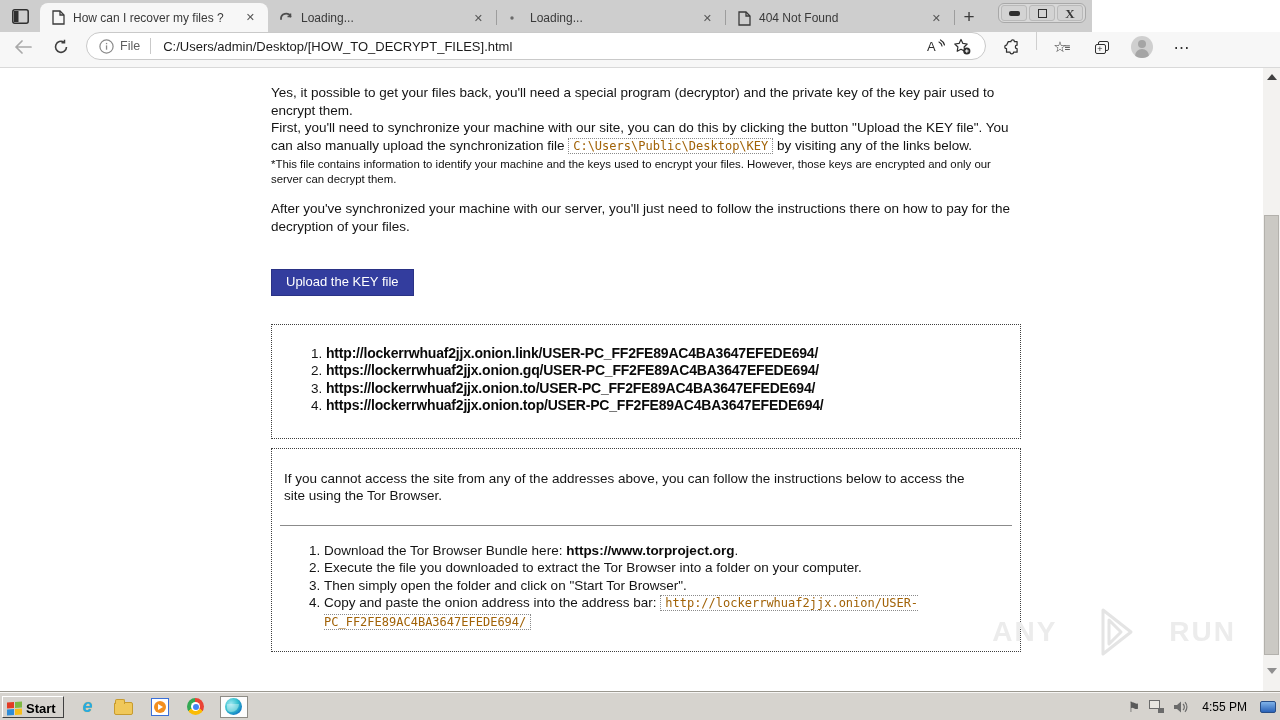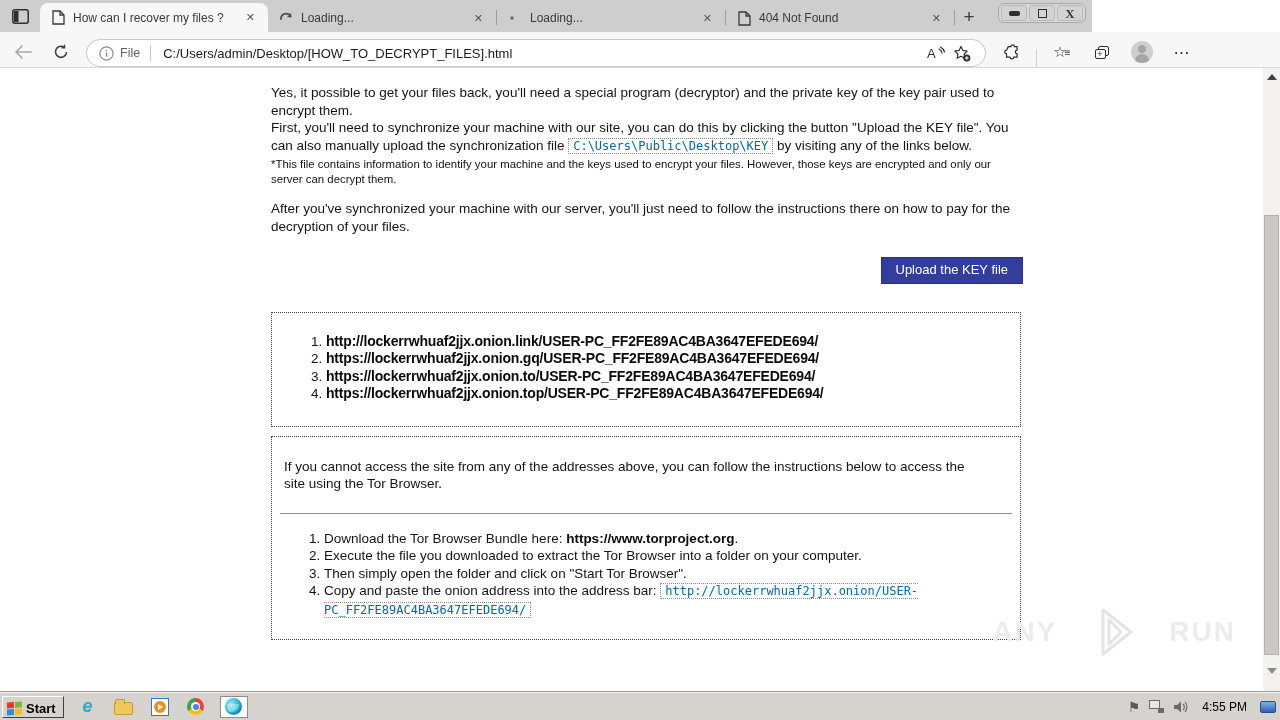--- a/index.html
+++ b/index.html
@@ -18,21 +18,21 @@
   .tabsep { width:1px; height:15px; background:#9d9d9d; margin-bottom:7px; }
   .newtab { width:28px; height:28px; display:flex; align-items:center; justify-content:center; font-size:19px; color:#3c3c3c; margin-bottom:1px; }
   .winbtns { position:absolute; right:6px; top:3px; display:flex; gap:2px; border:1px solid #a8a8a8; border-radius:6px; padding:1px 2px; background:#d8d8d8; }
   .winbtn { width:26px; height:16px; border:1px solid #b9b9b9; border-radius:3px; background:#d3d3d3; display:flex; align-items:center; justify-content:center; }
   .glyph-min { width:11px; height:5px; background:#2f2f2f; border-radius:2px; }
   .glyph-restore { width:9px; height:9px; border:1.5px solid #2f2f2f; position:relative; background:#d3d3d3; }
   .glyph-restore:before { content:""; position:absolute; top:-4px; left:2px; width:9px; height:9px; border:1.5px solid #2f2f2f; z-index:-1; }
   .glyph-close { font-family:"Liberation Serif", serif; font-weight:bold; font-size:13px; color:#3a3a3a; line-height:1; }
 
   
-  .toolbar { position:absolute; top:32px; left:0; width:1280px; height:36px; background:#f7f7f7; border-bottom:1px solid #d9d9d9; display:flex; align-items:flex-end; }
+  .toolbar { position:absolute; top:32px; left:0; width:1280px; height:36px; background:#f7f7f7; border-bottom:1px solid #d9d9d9; display:flex; align-items:flex-start; }
   .navbtn { width:30px; height:30px; display:flex; align-items:center; justify-content:center; margin-left:8px; }
   .addrpill { height:28px; flex:0 0 auto; width:900px; margin-left:10px; background:#fff; border:1px solid #c9c9c9; border-radius:14px; display:flex; align-items:center; padding:0 10px 0 12px; }
   .addr-label { font-size:12.5px; color:#5f5f5f; margin:0 10px 0 6px; }
   .addr-div { width:1px; height:16px; background:#c9c9c9; margin-right:12px; }
   .addr-url { font-size:13px; color:#1c1c1c; flex:1 1 auto; white-space:nowrap; overflow:hidden; }
   .pill-ic { width:26px; height:24px; display:flex; align-items:center; justify-content:center; }
   .bar-ic { width:30px; height:30px; display:flex; align-items:center; justify-content:center; margin-left:10px; }
   .bar-div { width:1px; height:18px; background:#cfcfcf; margin-left:10px; }
   .star-combo { font-size:15px; color:#2f2f2f; display:flex; align-items:center; }
   .star-combo .lines { font-size:10px; margin-left:-2px; letter-spacing:0; }
@@ -43,24 +43,24 @@
   .avatar:before { content:""; position:absolute; top:4px; left:7px; width:8px; height:8px; border-radius:50%; background:#a5a5a5; }
   .avatar:after { content:""; position:absolute; top:13px; left:4px; width:14px; height:9px; border-radius:7px 7px 0 0; background:#a5a5a5; }
   .more-dots { font-size:16px; color:#2f2f2f; letter-spacing:1px; }
 
   
   .content { position:absolute; top:68px; left:0; width:1280px; height:624px; background:#fff; overflow:hidden; }
   .content-inner { padding:16px 0 0 271px; width:1026px; font-size:13.5px; line-height:17.5px; color:#141414; }
   .para { width:752px; }
   .h2 { width:752px; font-size:17.5px; line-height:22px; font-weight:bold; margin:17px 0 16px; }
   .p2 { margin-top:0; }
-  .codebox { font-family:"DejaVu Sans Mono", monospace; font-size:12px; border:1px dotted #8a8a8a; padding:0 4px; color:#0369a1; }
+  .codebox { font-family:"DejaVu Sans Mono", monospace; font-size:12px; border:1px dotted #8a8a8a; padding:0 4px; color:#a16207; }
   .note { font-size:11.4px; line-height:14.5px; margin-top:2px; color:#111; }
   .p3 { margin-top:14px; }
-  .btnrow { width:752px; text-align:right; margin-top:22px; }
+  .btnrow { width:752px; text-align:left; margin-top:34px; }
   .keybtn { display:inline-block; background:#333d9e; border:1px solid #2a3285; color:#fff; font-size:13px; padding:3px 14px 4px; }
   .dotbox { width:750px; border:1px dotted #3f3f3f; margin-top:28px; padding:20px 8px 23px; }
   .dotbox ol { margin:0; padding-left:46px; }
   .dotbox li { margin:0; }
   .mirror { font-weight:bold; font-size:14px; color:#0a0a0a; letter-spacing:-0.2px; }
   .dotbox2 { width:750px; border:1px dotted #3f3f3f; margin-top:9px; padding:13px 6px 20px; }
   .dotbox2 .intro { margin:8px 0 0 6px; width:700px; }
   .dotbox2 hr { border:none; border-top:1px solid #8b8b8b; margin:20px 2px 16px; }
   .dotbox2 ol { margin:8px 0 0; padding-left:46px; }
   .steplink { font-weight:bold; color:#0a0a0a; }

